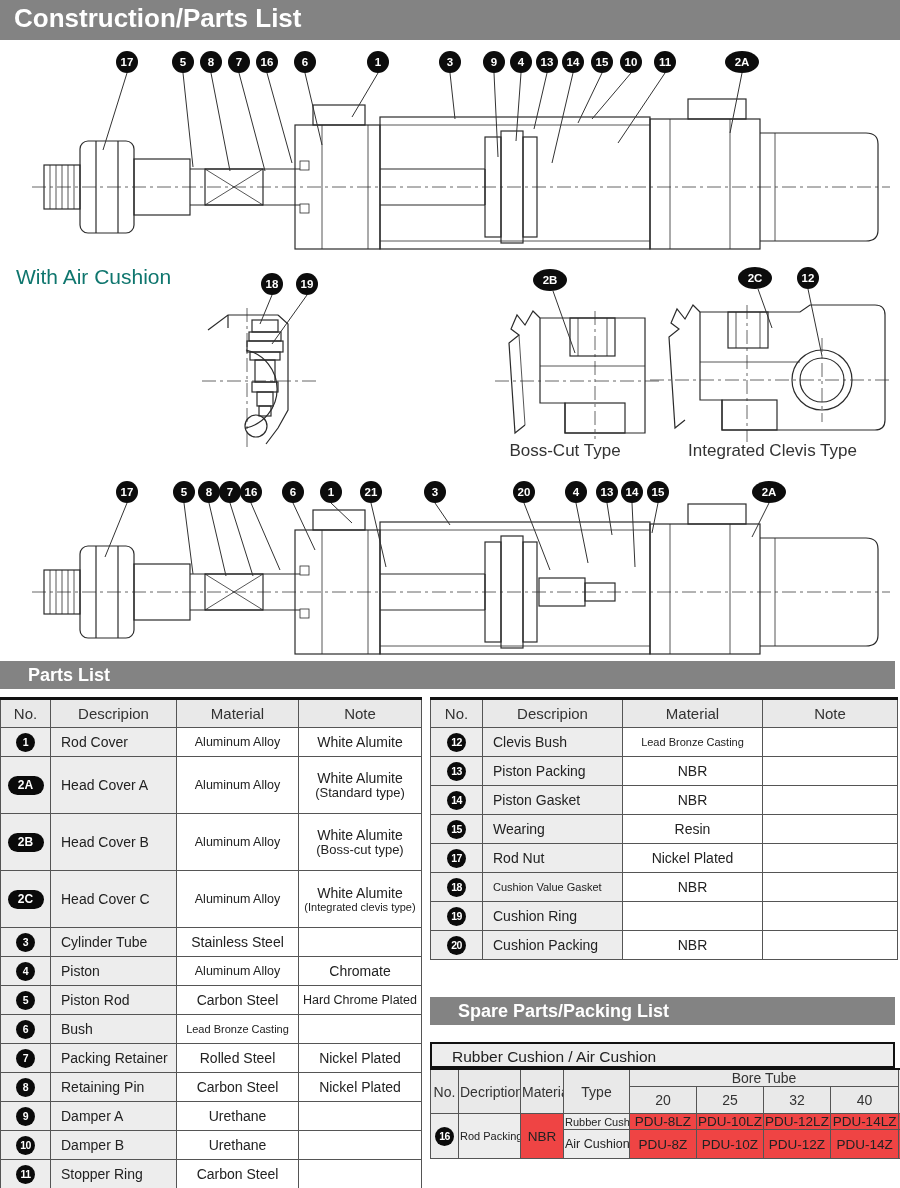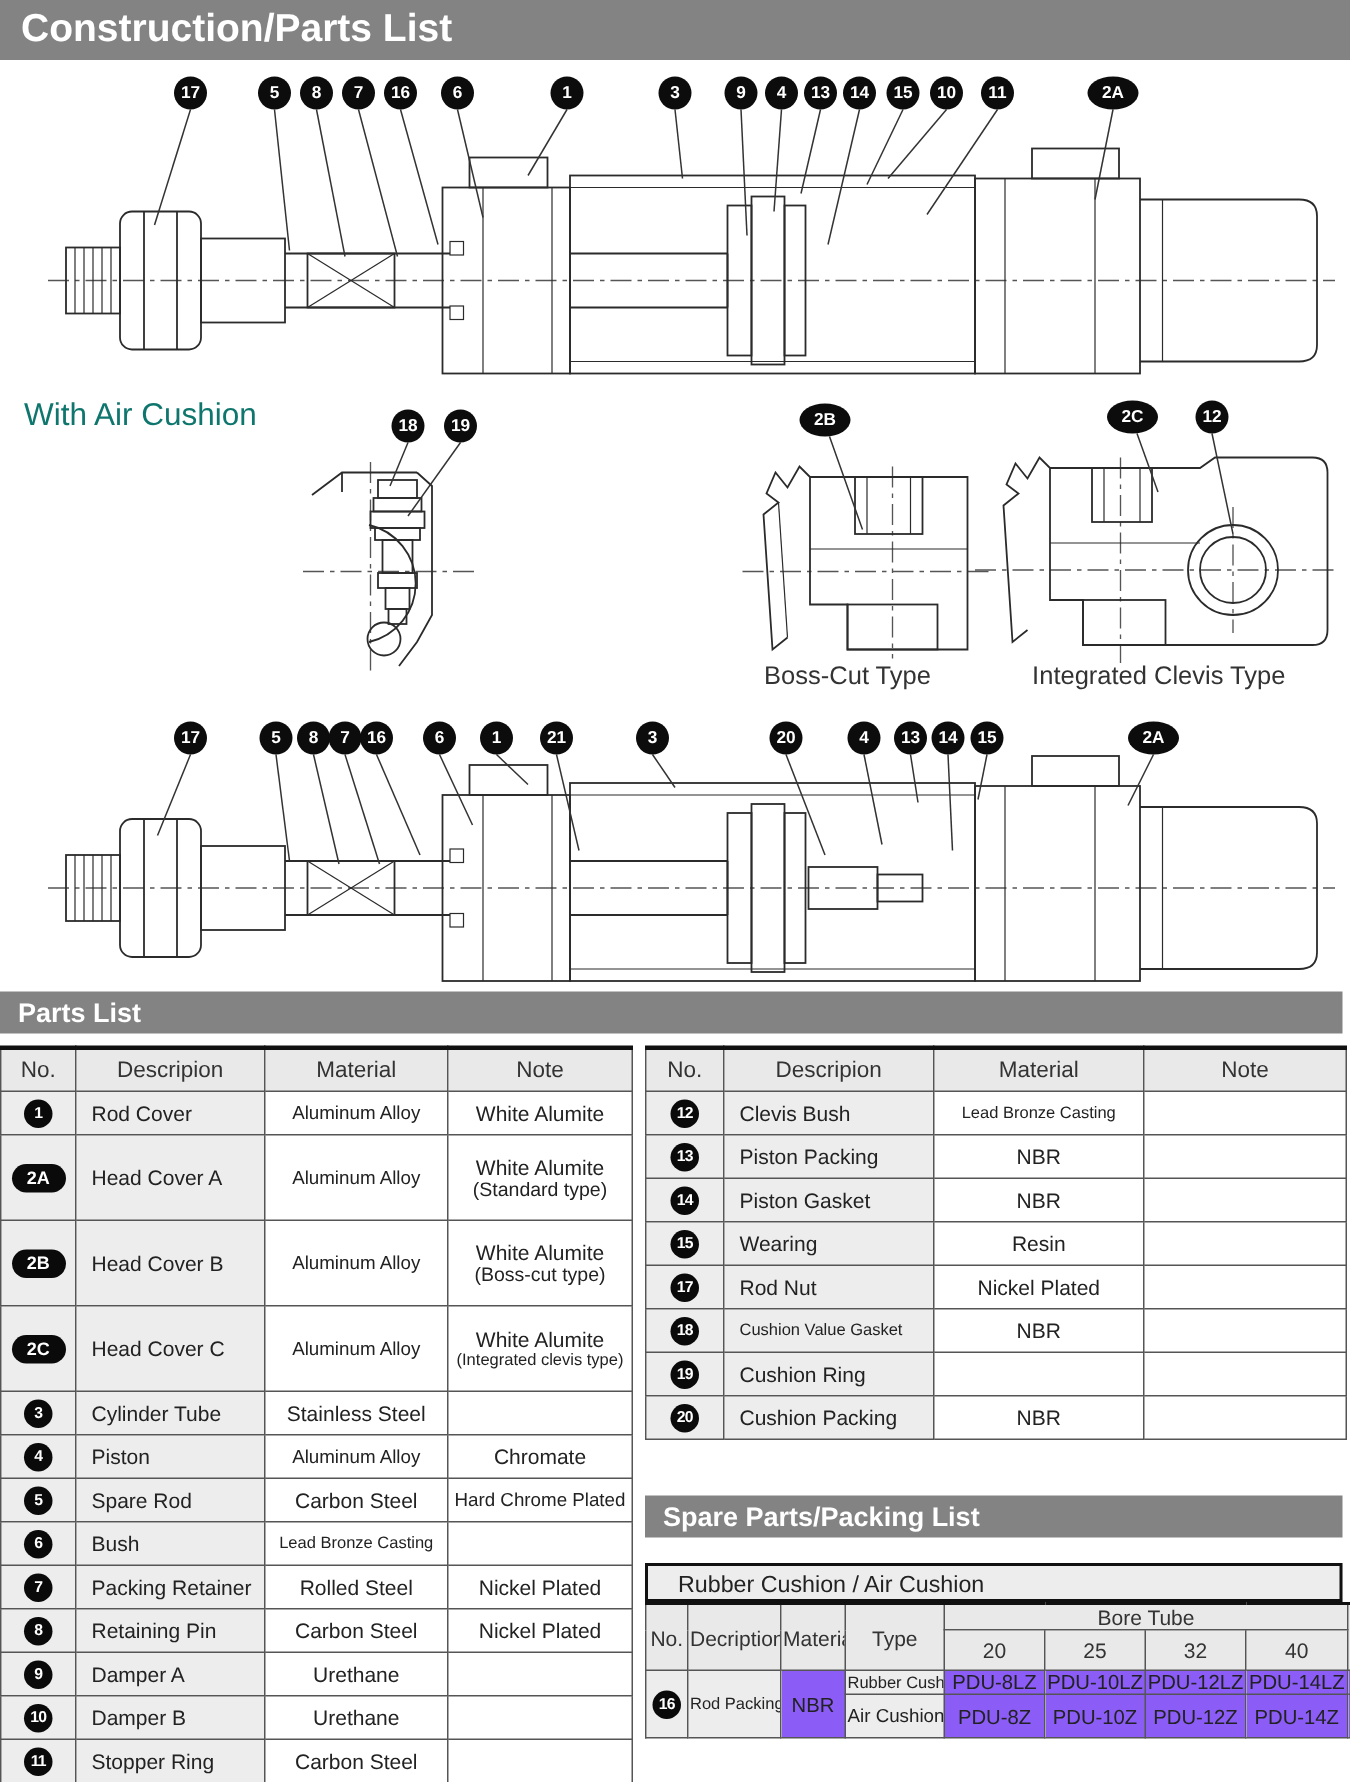--- a/index.html
+++ b/index.html
@@ -1,21 +1,21 @@
 <!DOCTYPE html>
 <html><head>
 <meta charset="utf-8">
 <style>
   html,body{margin:0;padding:0;background:#fff;}
   #page{position:relative;width:900px;height:1188px;background:#fff;overflow:hidden;
         font-family:"Liberation Sans",sans-serif;color:#222;}
   .abs{position:absolute;}
   .bar{position:absolute;background:#838383;color:#fff;font-weight:bold;box-sizing:border-box;}
   #title-bar{left:0;top:0;width:900px;height:40px;font-size:26px;line-height:36px;padding-left:14px;}
-  .section-bar{height:28px;font-size:18px;line-height:28px;padding-left:12px;}
+  .section-bar{height:28px;font-size:18px;line-height:28px;padding-left:28px;}
   .plain-label{position:absolute;color:#0f766e;}
   #air-cushion-label{left:16px;top:265px;font-size:21px;}
   .type-label{font-size:17px;text-align:center;color:#333;}
   
   svg.diag{position:absolute;overflow:visible;}
   .ln{stroke:#2b2b2b;fill:none;stroke-width:1.2;}
   .thin{stroke:#2b2b2b;fill:none;stroke-width:0.8;}
   .cl{stroke:#555;fill:none;stroke-width:0.9;stroke-dasharray:14 4 3 4;}
   .ldr{stroke:#333;stroke-width:1;}
   .bub{fill:#0c0c0c;}
@@ -37,21 +37,21 @@
       border-radius:50%;background:#0a0a0a;color:#fff;font-size:10.5px;font-weight:bold;
       letter-spacing:-0.5px;vertical-align:middle;}
   .cb.pill{width:36px;border-radius:11px;font-size:12px;letter-spacing:0;}
   #spare-subtitle{left:430px;top:1042px;width:465px;height:26px;border:2px solid #111;
      background:#ededed;font-size:15.5px;line-height:26px;padding-left:20px;box-sizing:border-box;color:#222;}
   #spare-wrap{left:430px;top:1068px;width:470px;height:120px;overflow:hidden;}
   table.stable{border-collapse:collapse;table-layout:fixed;font-size:13.5px;color:#222;
     border-top:2px solid #111;width:480px;}
   .stable th,.stable td{border:1px solid #555;text-align:center;padding:0 1px;overflow:hidden;white-space:nowrap;}
   .stable th{background:#e9e9e9;font-weight:normal;font-size:14px;color:#333;}
-  .stable td{background:#8b5cf6;}
+  .stable td{background:#ef4444;}
 </style>
 </head>
 <body>
 
 <div id="page">
 
   <div id="title-bar" class="bar">Construction/Parts List</div>
 
   <svg class="diag" style="left:30px;top:45px;" width="865" height="215" viewBox="0 0 865 215">
     <g>
@@ -431,21 +431,21 @@
           <td></td>
         </tr>
     <tr>
           <td class="shade"><span class="cb">4</span></td>
           <td class="shade desc">Piston</td>
           <td class="sm">Aluminum Alloy</td>
           <td>Chromate</td>
         </tr>
     <tr>
           <td class="shade"><span class="cb">5</span></td>
-          <td class="shade desc">Spare Rod</td>
+          <td class="shade desc">Piston Rod</td>
           <td>Carbon Steel</td>
           <td class="sm">Hard Chrome Plated</td>
         </tr>
     <tr>
           <td class="shade"><span class="cb">6</span></td>
           <td class="shade desc">Bush</td>
           <td class="xs">Lead Bronze Casting</td>
           <td></td>
         </tr>
     <tr>

